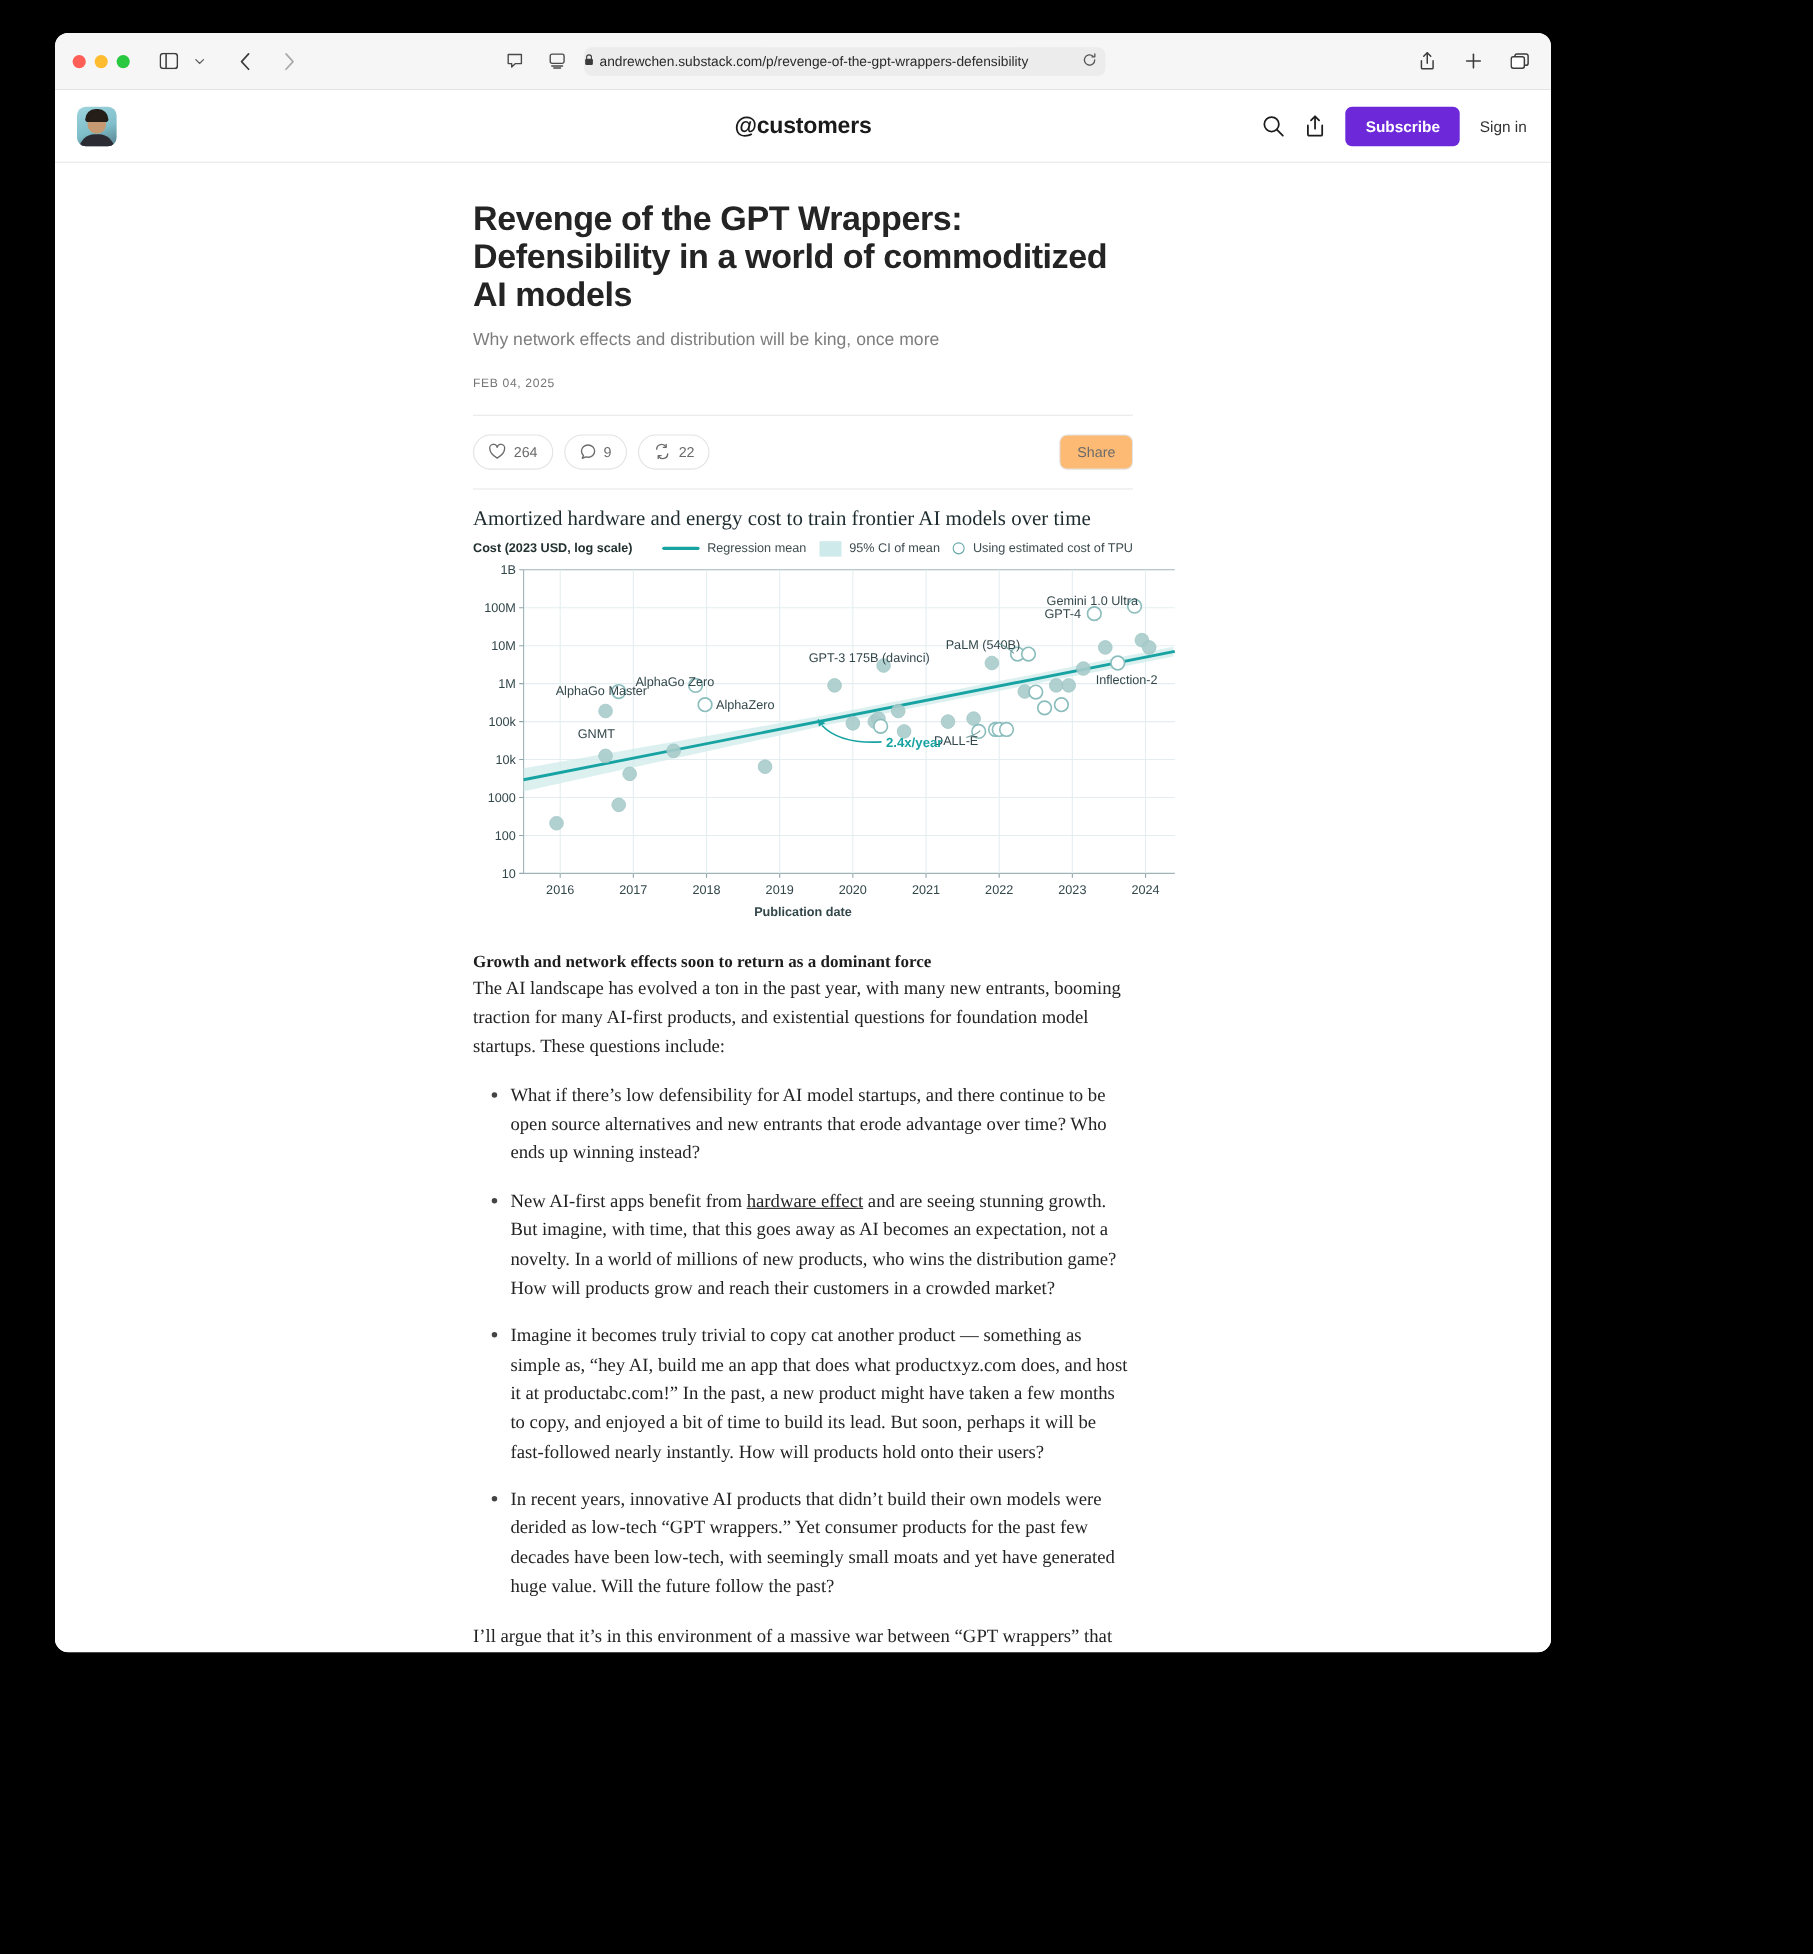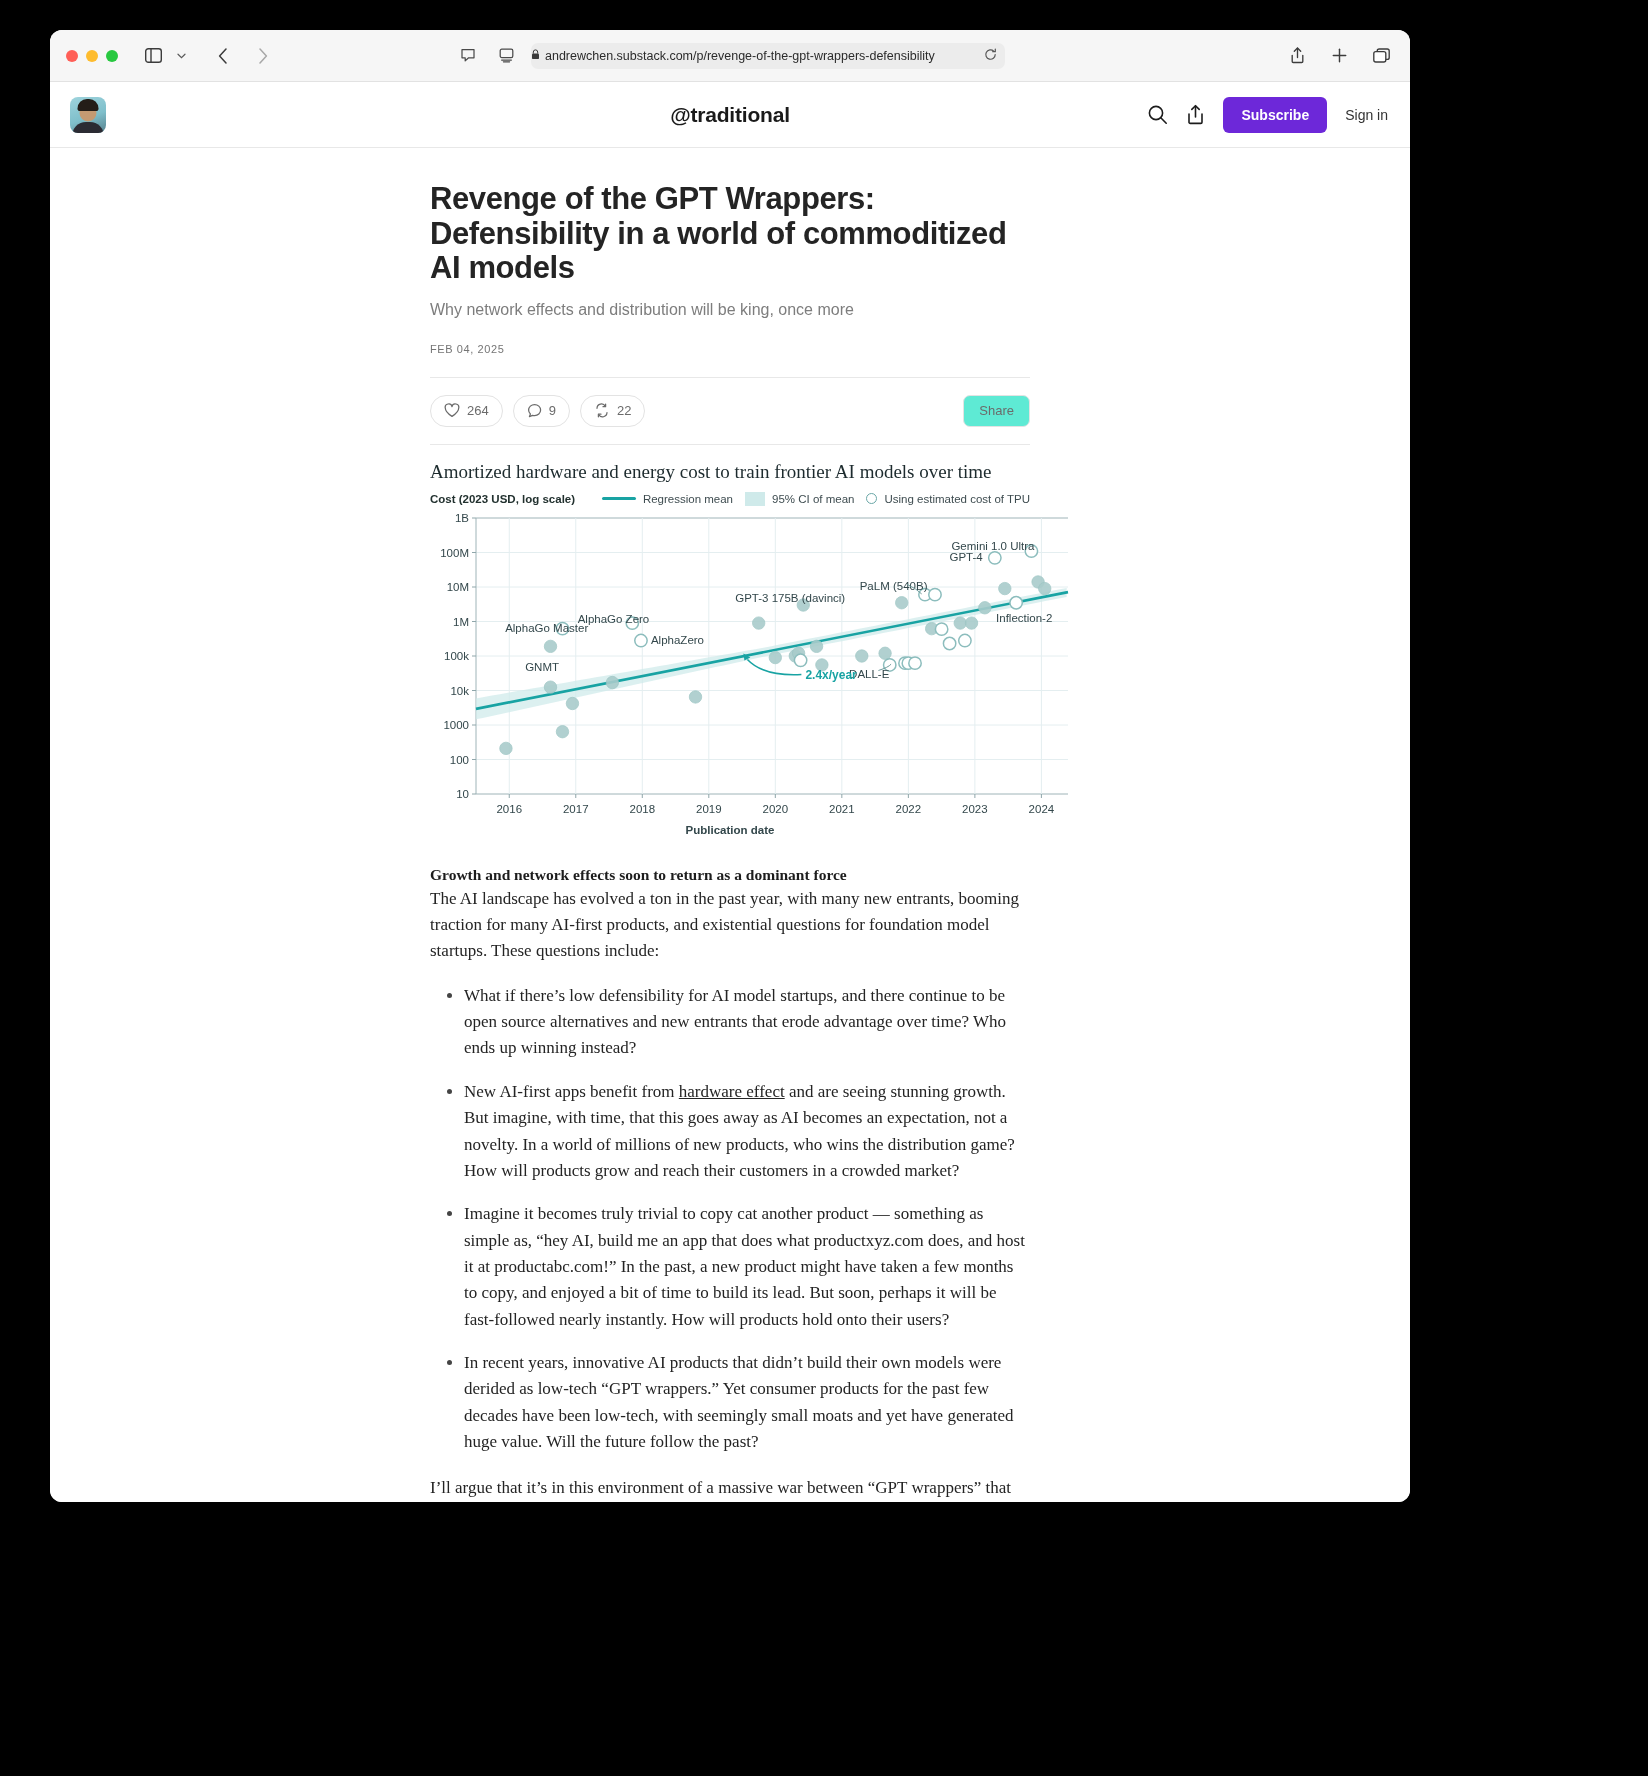--- a/index.html
+++ b/index.html
@@ -144,21 +144,21 @@
     border: 1px solid #e3e3e3; border-radius: 16px;
     height: 32px; padding: 0 13px;
     font-size: 13px; color: #6b6b6b;
     background: #fff; cursor: pointer;
   }
   .pill svg { display:block; }
   .share-btn {
     margin-left: auto;
     border: 1px solid #e3e3e3; border-radius: 7px;
     height: 32px; padding: 0 15px;
-    font-size: 13px; color: #6b6b6b; background:#5eead4;
+    font-size: 13px; color: #6b6b6b; background:#fdba74;
     display:flex; align-items:center; cursor:pointer;
   }
 
   
   .figure { margin-top: 17px; border-top: 1px solid #e8e8e8; padding-top: 16px; }
   .chart-title {
     font-family: "Liberation Serif", serif;
     font-size: 19px; color: #1d2b2e;
     margin-bottom: 9px;
   }
@@ -284,21 +284,21 @@
       </span>
     </div>
   </div>
 
   <div class="site-header">
     <div class="avatar">
       <div class="body"></div>
         <div class="face"></div>
         <div class="hair"></div>
     </div>
-    <div class="brand">@traditional</div>
+    <div class="brand">@customers</div>
     <div class="hdr-right">
       <span class="icon-btn">
         <svg width="21" height="21" viewBox="0 0 21 21">
             <circle cx="9" cy="9" r="6.6" fill="none" stroke="#1c1c1c" stroke-width="1.6"></circle>
             <line x1="13.8" y1="13.8" x2="19.2" y2="19.2" stroke="#1c1c1c" stroke-width="1.6" stroke-linecap="round"></line>
           </svg>
       </span>
       <span class="icon-btn">
         <svg width="19" height="21" viewBox="0 0 19 21">
             <path d="M9.5 2v11" fill="none" stroke="#1c1c1c" stroke-width="1.6" stroke-linecap="round"></path>

